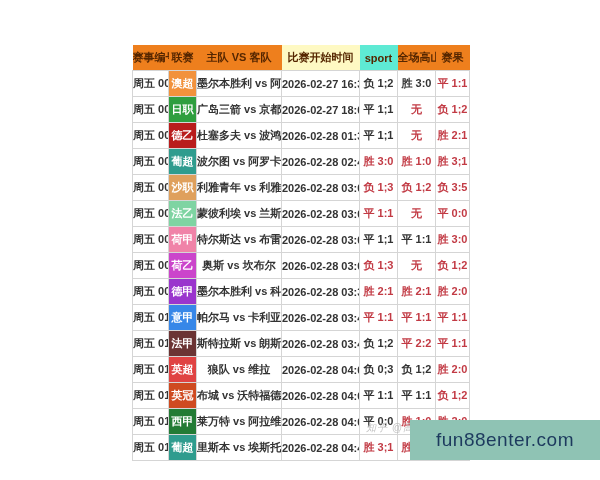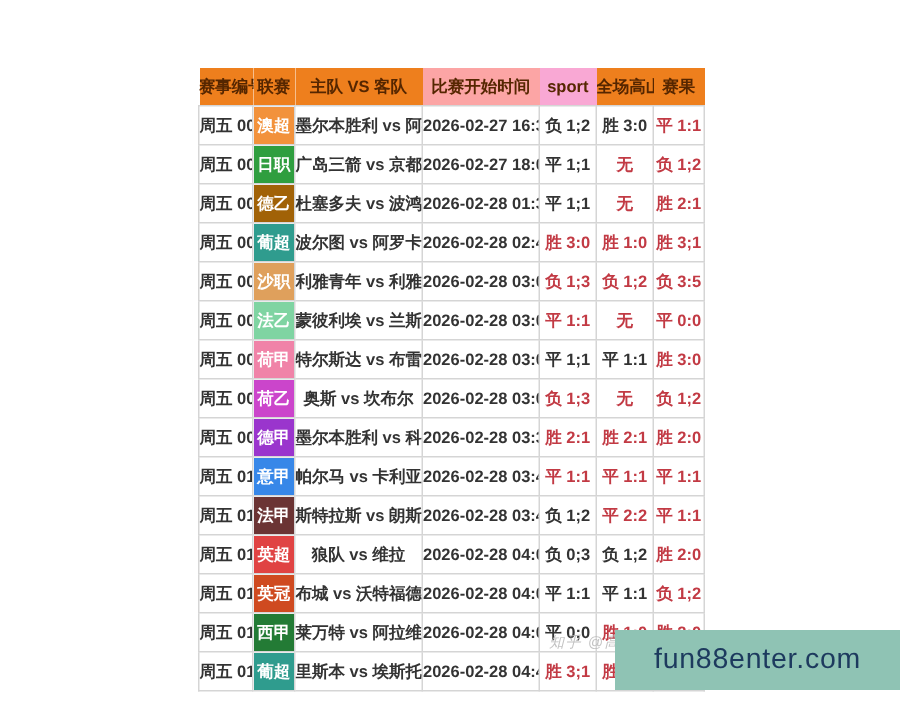--- a/index.html
+++ b/index.html
@@ -47,22 +47,22 @@
       <col style="width:78px">
         <col style="width:38px">
         <col style="width:38px">
         <col style="width:34px">
     </colgroup>
     <thead>
       <tr>
         <th style="background: rgb(238, 127, 29); color: rgb(85, 38, 0);">赛事编号</th>
         <th style="background: rgb(238, 127, 29); color: rgb(85, 38, 0);">联赛</th>
         <th style="background: rgb(238, 127, 29); color: rgb(85, 38, 0);">主队 VS 客队</th>
-        <th style="background: #fca5a5; color: rgb(85, 38, 0); text-align: center;">比赛开始时间</th>
-        <th style="background: #f9a8d4; color: rgb(85, 38, 0);">sport</th>
+        <th style="background: #fef9c3; color: rgb(85, 38, 0); text-align: center;">比赛开始时间</th>
+        <th style="background: #5eead4; color: rgb(85, 38, 0);">sport</th>
         <th style="background: rgb(238, 127, 29); color: rgb(85, 38, 0);">全场高山</th>
         <th style="background: rgb(238, 127, 29); color: rgb(85, 38, 0);">赛果</th>
       </tr>
     </thead>
     <tbody id="rows">
         <tr>
           <td>周五 001</td>
           <td class="league" style="background: rgb(242, 146, 60);">澳超</td>
           <td>墨尔本胜利 vs 阿德莱德联</td>
           <td>2026-02-27 16:35</td>
@@ -74,21 +74,21 @@
           <td>周五 002</td>
           <td class="league" style="background: rgb(47, 158, 63);">日职</td>
           <td>广岛三箭 vs 京都</td>
           <td>2026-02-27 18:00</td>
           <td class="blk">平 1;1</td>
           <td class="red">无</td>
           <td class="red">负 1;2</td>
         </tr>
         <tr>
           <td>周五 003</td>
-          <td class="league" style="background: #a16207;">德乙</td>
+          <td class="league" style="background: #b91c1c;">德乙</td>
           <td>杜塞多夫 vs 波鸿</td>
           <td>2026-02-28 01:30</td>
           <td class="blk">平 1;1</td>
           <td class="red">无</td>
           <td class="red">胜 2:1</td>
         </tr>
         <tr>
           <td>周五 004</td>
           <td class="league" style="background: rgb(47, 156, 142);">葡超</td>
           <td>波尔图 vs 阿罗卡</td>

